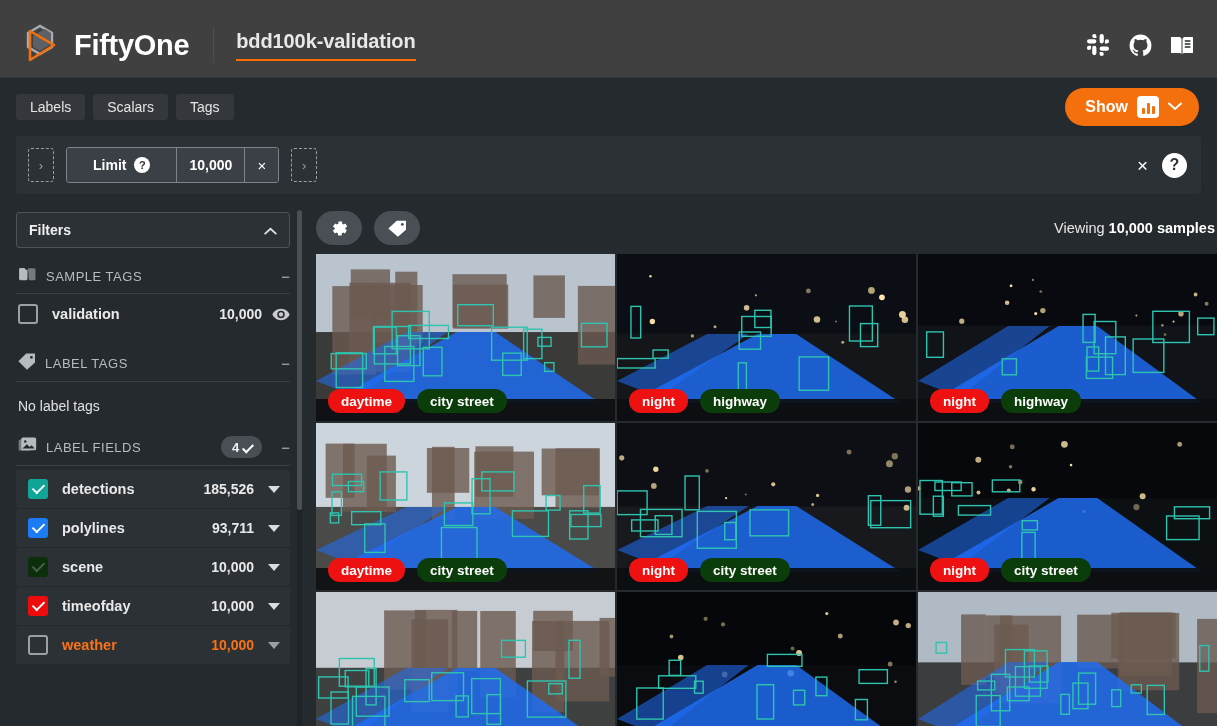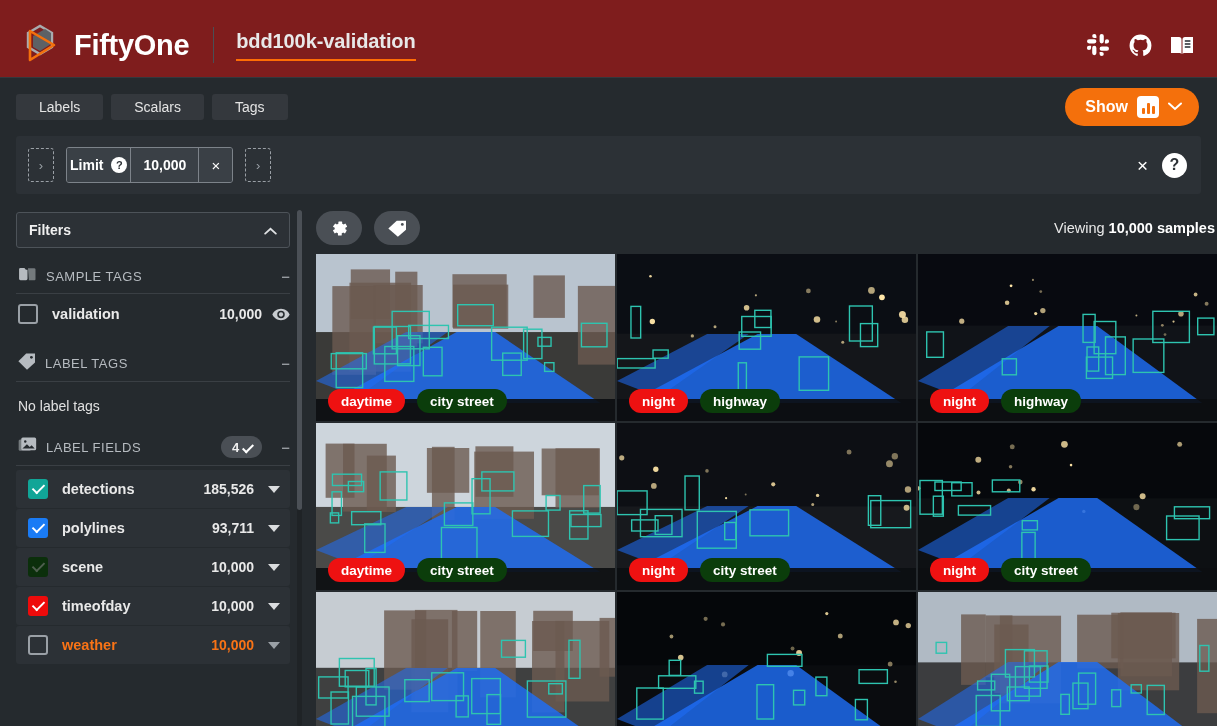--- a/index.html
+++ b/index.html
@@ -8,21 +8,21 @@
     background: #252a2e;
     font-family: "Liberation Sans", sans-serif;
     overflow: hidden;
     -webkit-font-smoothing: antialiased;
   }
   .app { width: 1217px; height: 726px; display: flex; flex-direction: column; background: #252a2e; }
 
   
   .header {
     height: 78px; flex: 0 0 78px;
-    background: #7f1d1d;
+    background: #404040;
     display: flex; align-items: center;
     padding: 12px 22px 0 18px;
     position: relative;
   }
   .header:after {
     content:""; position:absolute; left:0; right:0; bottom:0; height:1px; background:#34383d;
   }
   .logo-mark { width: 44px; height: 46px; flex:0 0 44px; position: relative; margin-right: 12px; }
   .brand-name {
     font-size: 29px; font-weight: bold; color: #ffffff; letter-spacing: -0.3px;
@@ -35,21 +35,21 @@
   .header-spacer { flex: 1; }
   .header-icons { display: flex; align-items: center; gap: 16px; }
   .hicon { width: 26px; height: 26px; display:flex; align-items:center; justify-content:center; color:#fff; cursor:pointer; }
 
   
   .tabbar {
     height: 58px; flex: 0 0 58px; display: flex; align-items: center;
     padding: 0 18px 0 16px; background:#252a2e;
   }
   .tab {
-    height: 26px; padding: 0 23px; border-radius: 3px;
+    height: 26px; padding: 0 14px; border-radius: 3px;
     background: #34383d; color: #e4e4e4; font-size: 14px;
     display: flex; align-items: center; margin-right: 8px; cursor: pointer;
   }
   .tabbar-spacer { flex: 1; }
   .show-btn {
     height: 38px; border-radius: 19px; background: #f4700c;
     display: flex; align-items: center; gap: 9px; padding: 0 17px 0 20px;
     color: #fff; font-size: 16px; font-weight: bold; cursor: pointer;
   }
   .show-chart-icon {
@@ -70,21 +70,21 @@
   .ghost-stage {
     width: 26px; height: 34px; border: 1px dashed #9aa0a6; border-radius: 3px;
     display:flex; align-items:center; justify-content:center;
     color:#9aa0a6; font-size:13px; cursor:pointer; background:#2c3136;
   }
   .stage {
     display:flex; align-items:stretch; height:36px; margin:0 12px;
     border:1px solid #7d838a; border-radius:3px; overflow:hidden; background:#3a4046;
   }
   .stage-label {
-    display:flex; align-items:center; gap:8px; padding:0 3px;
+    display:flex; align-items:center; gap:8px; padding:0 26px;
     color:#fff; font-size:14px; font-weight:bold; background:#3a4046;
   }
   .help-dot {
     width:16px;height:16px;border-radius:50%;background:#fff;color:#2c3136;
     font-size:11px;font-weight:bold;display:flex;align-items:center;justify-content:center;cursor:pointer;
   }
   .stage-value {
     display:flex; align-items:center; padding:0 12px; color:#fff; font-size:14px;
     font-weight:bold; border-left:1px solid #7d838a; background:#3a4046; cursor:text;
   }

